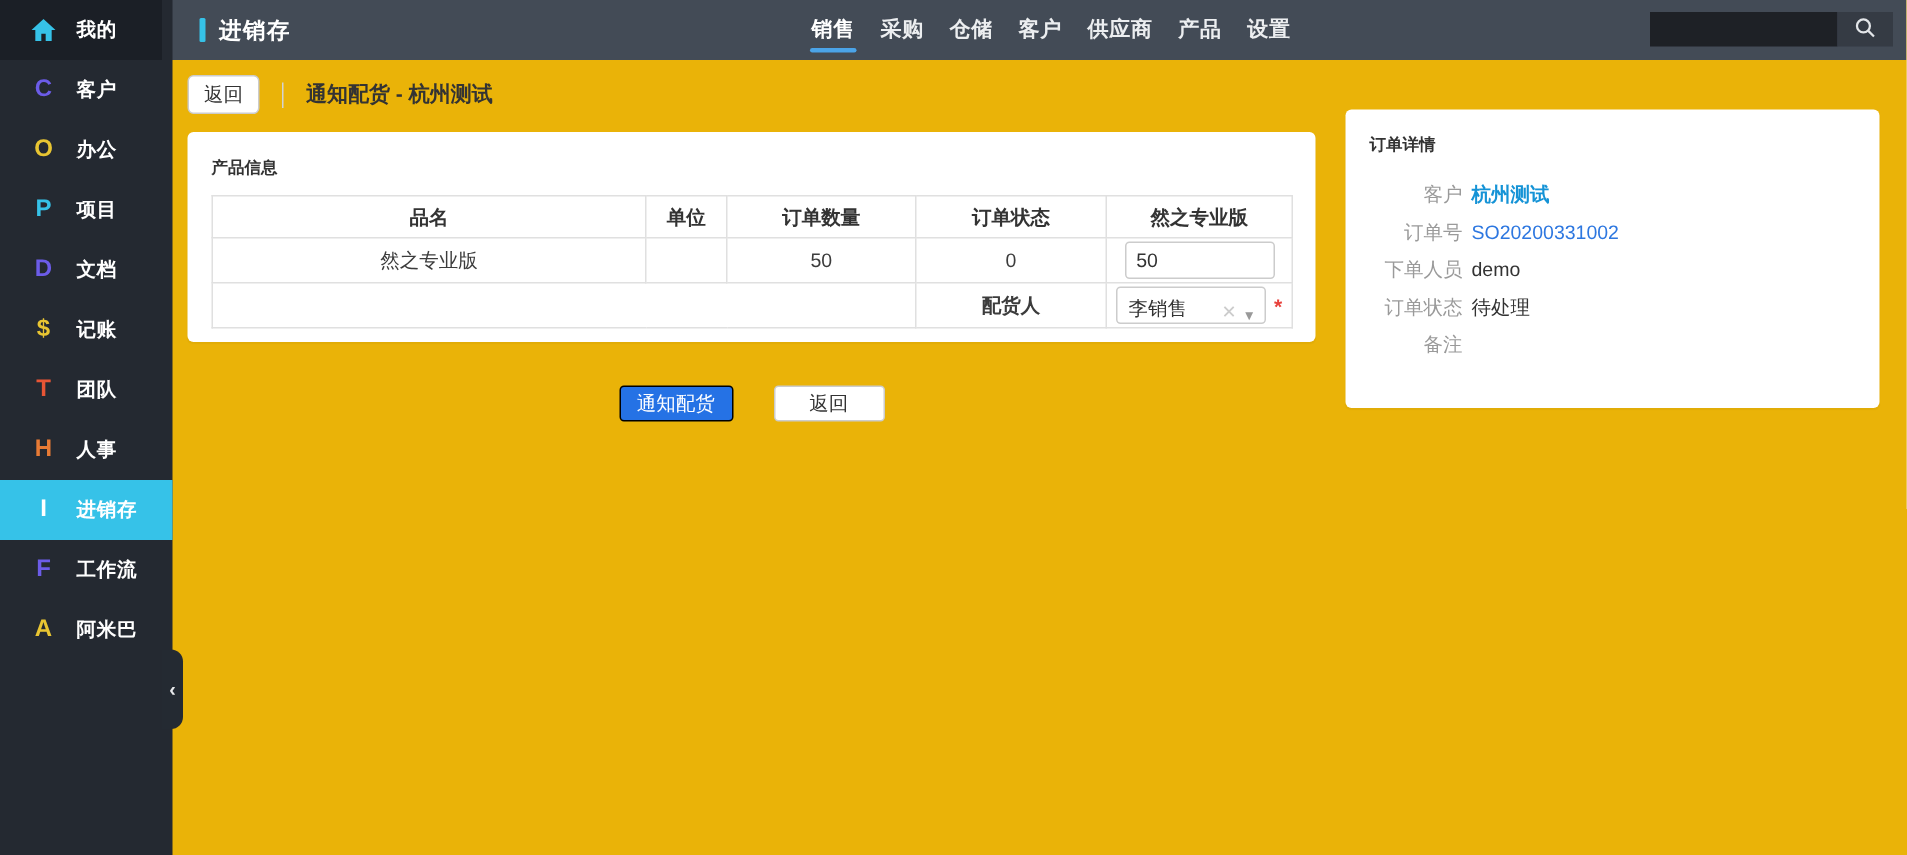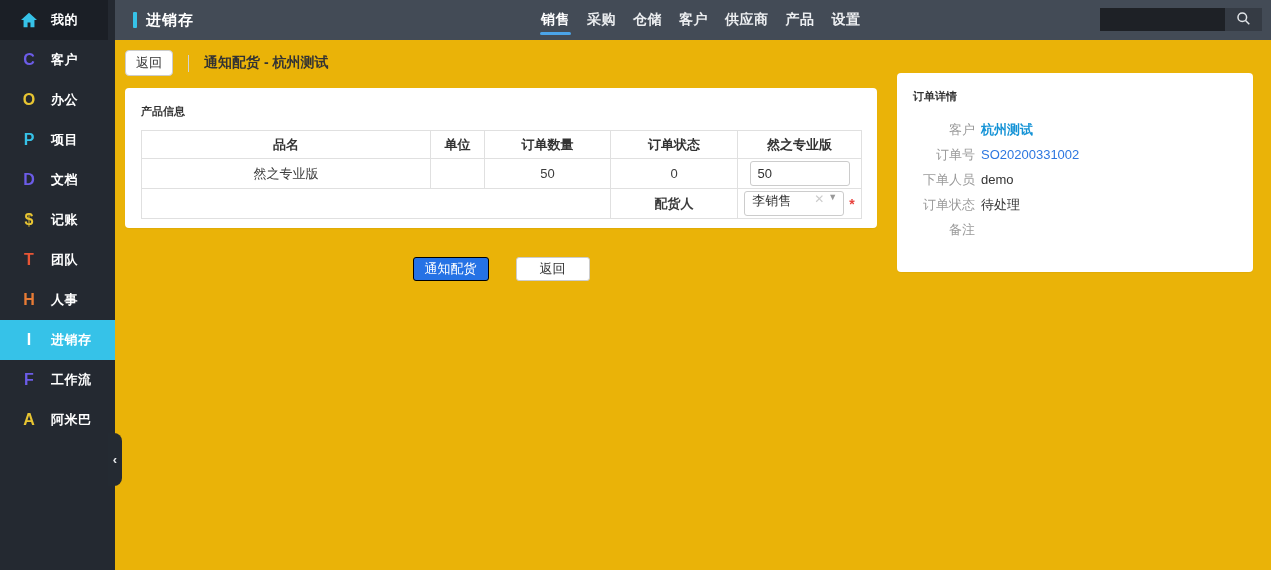--- a/index.html
+++ b/index.html
@@ -108,21 +108,21 @@
   table.product td { height:30px; }
   .qty-input {
     width:100px; height:25px; border:1px solid #ccc; border-radius:3px;
     padding:0 7px; font-size:13px; color:#333; outline:none;
     font-family:"Liberation Sans","DejaVu Sans",sans-serif;
   }
   td.deliverer-label { text-align:right; font-weight:bold; padding-right:9px; color:#333; }
   .select-cell { display:flex; align-items:center; justify-content:center; }
   .chosen-select {
     width:100px; height:25px; border:1px solid #ccc; border-radius:3px;
-    background:#fff; display:flex; align-items:flex-start; padding:0 6px 0 7px;
+    background:#fff; display:flex; align-items:flex-end; padding:0 6px 0 7px;
     cursor:pointer;
   }
   .chosen-text { flex:1; text-align:left; font-size:13px; color:#333; }
   .chosen-clear { color:#ccc; font-size:12px; margin-right:4px; }
   .chosen-caret { color:#999; font-size:9px; }
   .required-mark { color:#e8413c; font-weight:bold; margin-left:5px; font-size:14px; }
 
   .actions {
     position:absolute; left:17px; top:217px; width:752px;
     display:flex; justify-content:center; gap:27px;

